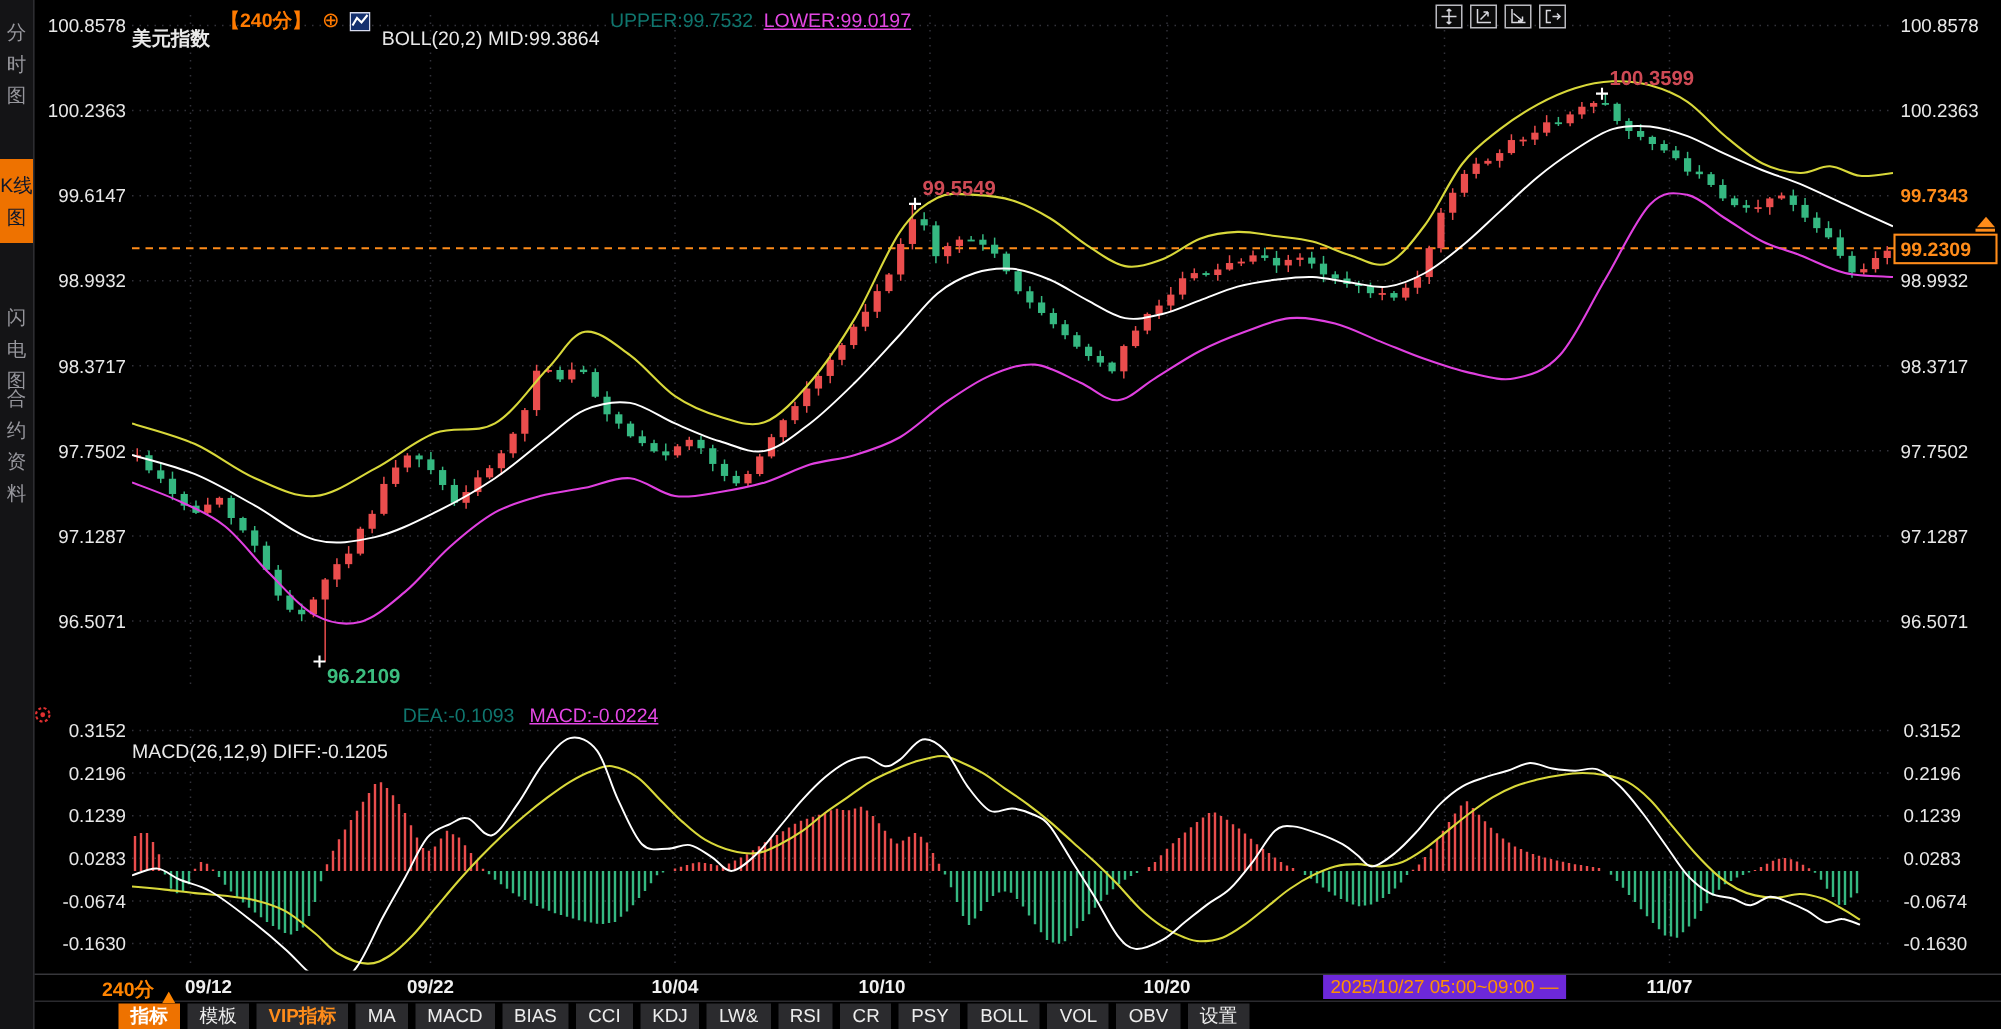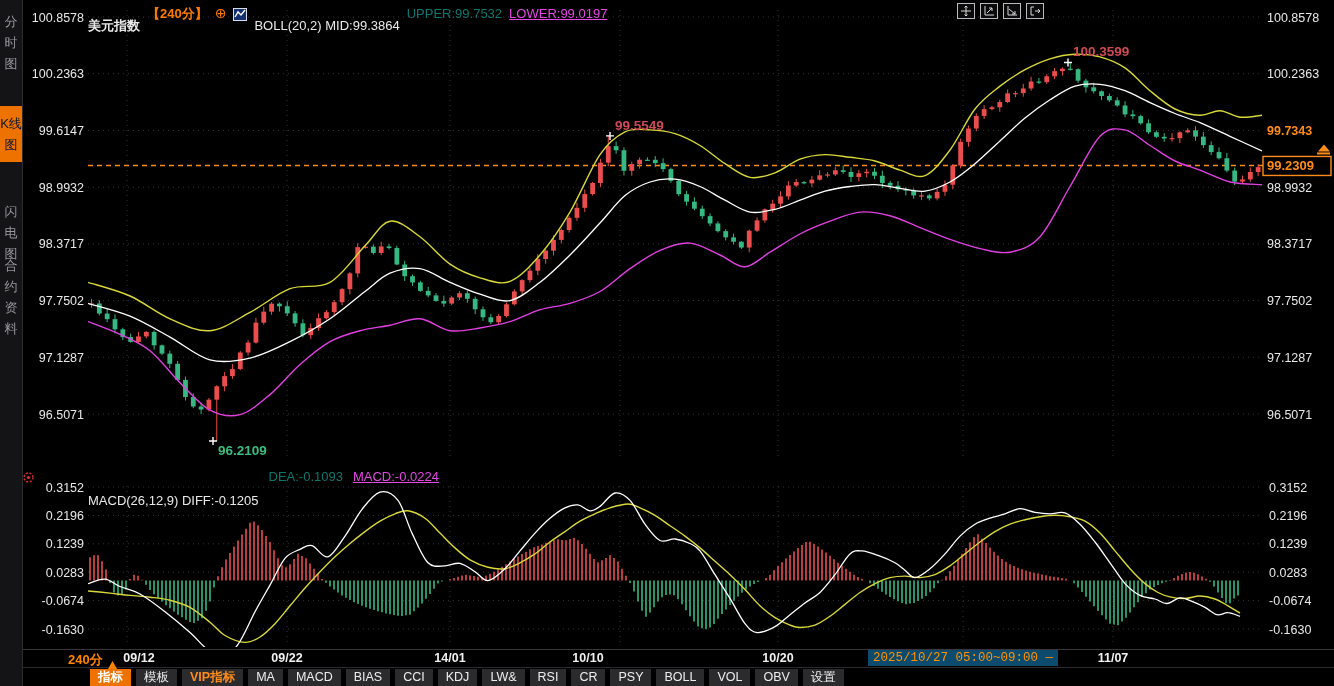--- a/index.html
+++ b/index.html
@@ -19,23 +19,23 @@
   
   #tr-icons{position:absolute;right:62px;top:3px;display:flex;gap:5px;z-index:4;}
   .ticon{width:16px;height:14px;border:1px solid #b9b9bf;display:flex;align-items:center;justify-content:center;background:#0a0a0a;cursor:pointer;}
   
   #macd-header{position:absolute;left:88px;top:469px;height:16px;display:flex;gap:10px;font-size:13px;white-space:nowrap;z-index:4;}
   #macd-dot{position:absolute;left:22px;top:470px;width:13px;height:13px;z-index:4;}
   
   #xaxis-row{position:absolute;left:0;top:650px;width:1334px;height:17px;z-index:4;}
   #period-label{position:absolute;left:68px;top:1px;color:#ff8400;font-weight:bold;font-size:13px;display:flex;gap:5px;align-items:flex-end;}
   .xtick{position:absolute;top:1px;transform:translateX(-50%);color:#f0f0f0;font-weight:bold;font-size:12.5px;}
-  #sel-date{position:absolute;top:0;transform:translateX(-50%);color:#ff9100;font-size:12.5px;background:#0c4a6e;padding:1px 5px;white-space:nowrap;font-family:Liberation Mono, monospace;}
+  #sel-date{position:absolute;top:0;transform:translateX(-50%);color:#ff9100;font-size:12.5px;background:#6d28d9;padding:1px 5px;white-space:nowrap;}
   
-  #toolbar{position:absolute;left:65px;top:669px;height:17px;display:flex;gap:5px;z-index:4;padding-left:25px;}
+  #toolbar{position:absolute;left:54px;top:669px;height:17px;display:flex;gap:5px;z-index:4;padding-left:25px;}
   .tb-btn{background:#2b2b2e;color:#ededed;font-size:12.5px;line-height:17px;padding:0 8px;cursor:pointer;white-space:nowrap;}
   .tb-btn.active{background:#ee7200;color:#fff;font-weight:bold;}
   .tb-btn.vip{color:#ff8c1a;font-weight:bold;}
   
   .hline{position:absolute;left:0;width:1334px;height:1px;background:#37373b;}
   
   #watermark{position:absolute;right:6px;top:637px;font-size:37px;font-weight:bold;color:#e9e9e9;letter-spacing:1px;z-index:6;}
   #chart-svg{position:absolute;left:0;top:0;z-index:2;}
 </style>
 </head>
@@ -785,21 +785,21 @@
   <div id="xaxis-row">
     <span id="period-label">
       <span>240分</span>
       <svg width="9" height="8" viewBox="0 0 9 8">
           <path d="M4.5 0L9 8H0z" fill="#ff8400"></path>
         </svg>
     </span>
     <span id="sel-date" style="left: 963px;">2025/10/27 05:00~09:00 —</span>
   <span class="xtick" style="left: 127px; margin-left: 12px;">09/12</span>
       <span class="xtick" style="left: 287px;">09/22</span>
-      <span class="xtick" style="left: 450px;">14/01</span>
+      <span class="xtick" style="left: 450px;">10/04</span>
       <span class="xtick" style="left: 588px; text-align: right;">10/10</span>
       <span class="xtick" style="left: 778px;">10/20</span>
       <span class="xtick" style="left: 1113px;">11/07</span>
     </div>
 
   <div id="toolbar">
       <span class="tb-btn active">指标</span>
       <span class="tb-btn ">模板</span>
       <span class="tb-btn vip">VIP指标</span>
       <span class="tb-btn ">MA</span>

